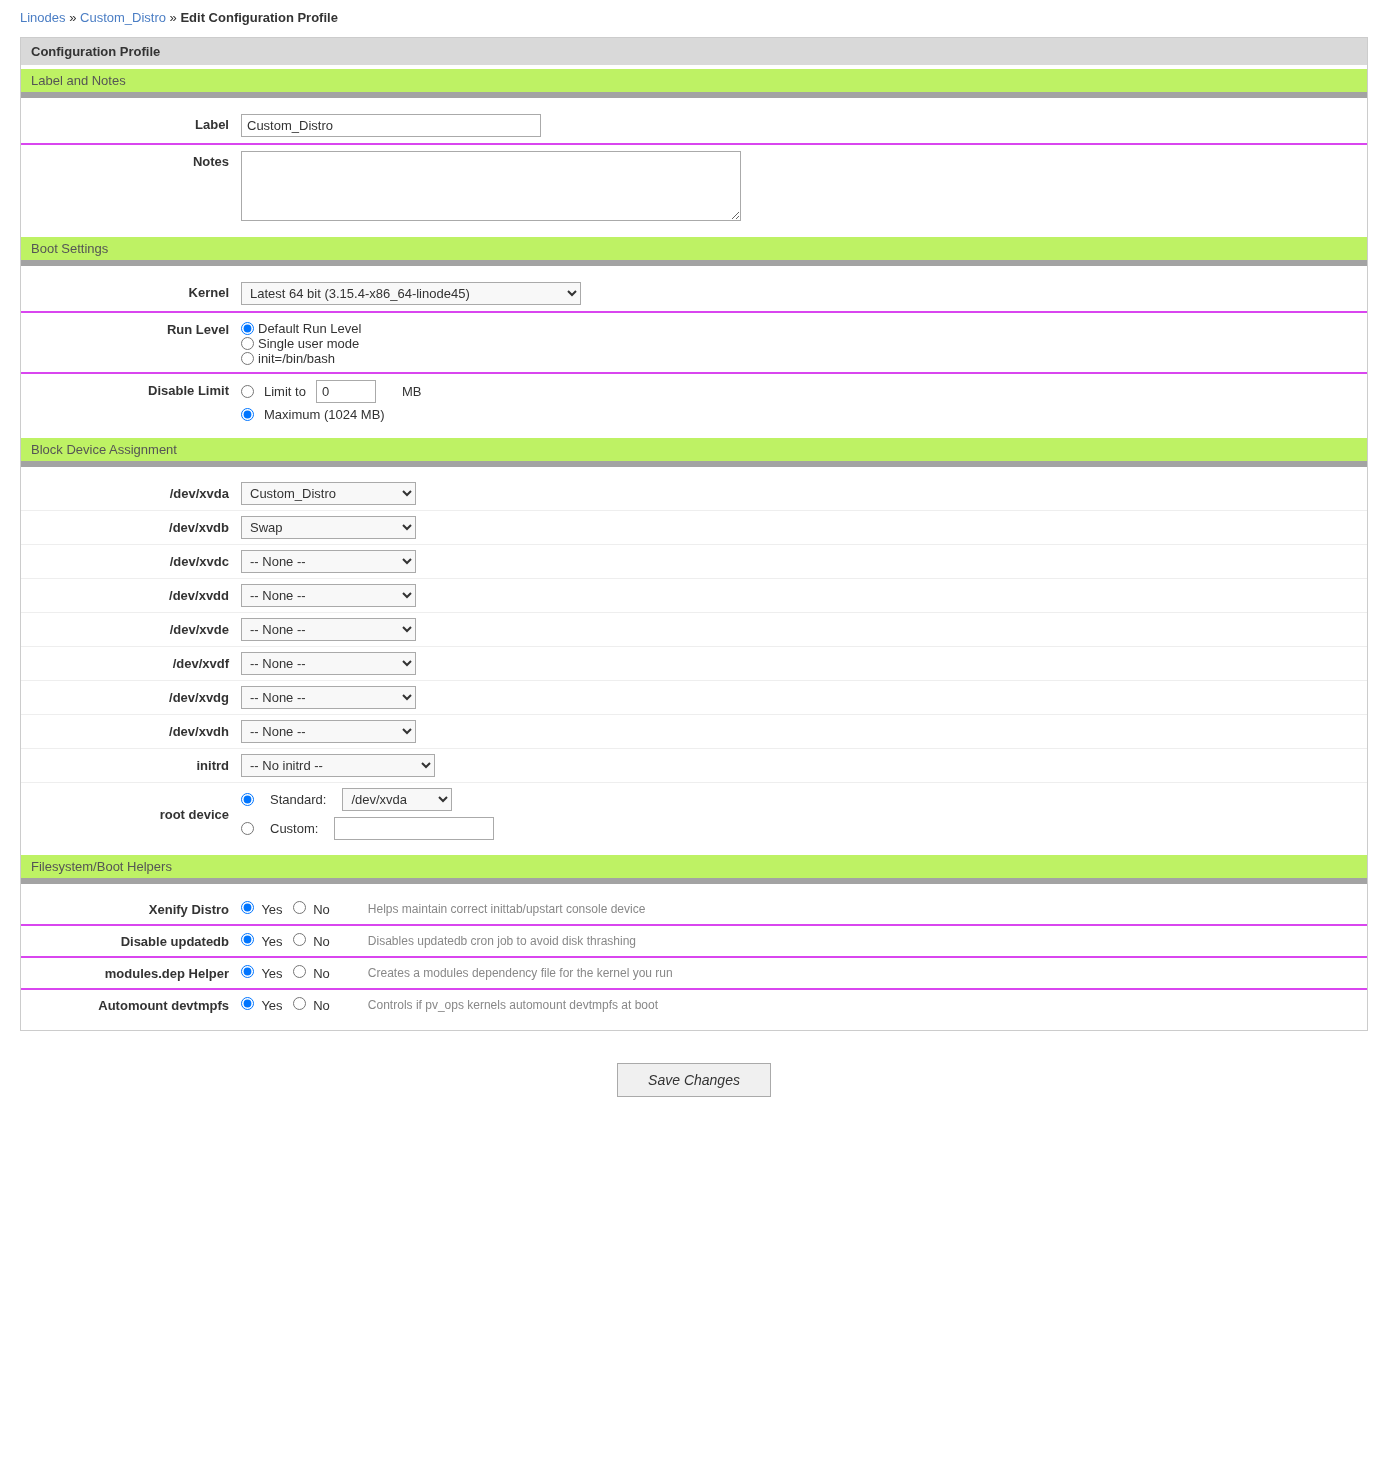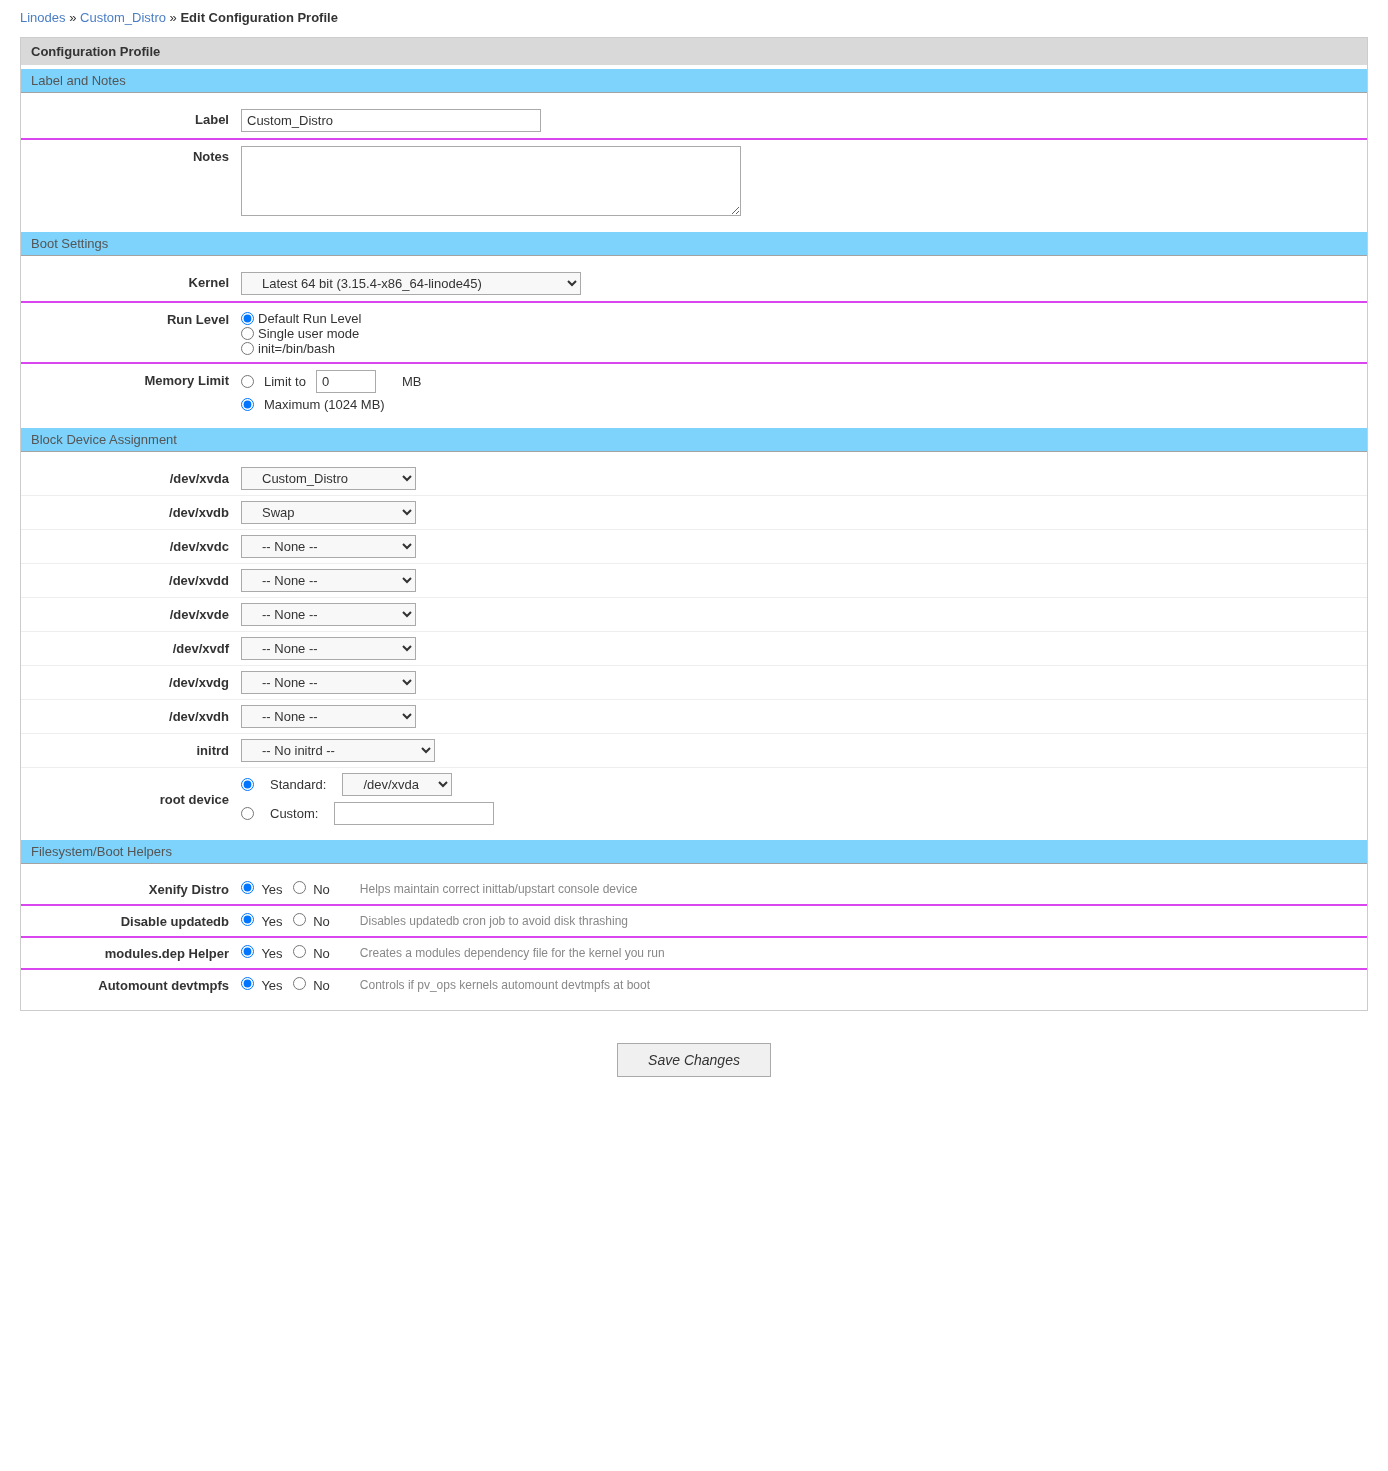--- a/index.html
+++ b/index.html
@@ -22,25 +22,25 @@
     }
 
     .section-header {
       background: #d9d9d9;
       padding: 6px 10px;
       font-weight: bold;
       font-size: 13px;
       margin-bottom: 4px;
     }
     .subsection-header {
-      background: #7dd3fc;
+      background: #bef264;
       padding: 4px 10px;
       font-size: 13px;
       color: #555;
-      border-bottom: 1px solid #a3a3a3;
+      border-bottom: 6px solid #a3a3a3;
     }
 
     .form-section {
       border: 1px solid #ccc;
       margin-bottom: 12px;
     }
     .form-body {
       padding: 10px 0;
     }
     .form-row {
@@ -76,21 +76,21 @@
     textarea {
       border: 1px solid #aaa;
       padding: 4px;
       font-size: 13px;
       resize: both;
       color: #333;
     }
     select {
       border: 1px solid #aaa;
       background: #f8f8f8;
-      padding: 2px 16px;
+      padding: 2px 4px;
       font-size: 13px;
       color: #333;
       cursor: pointer;
     }
     input[type="radio"] {
       margin-right: 4px;
       cursor: pointer;
     }
 
     .radio-group { display: flex; flex-direction: column; gap: 0; padding-top: 2px; }
@@ -129,21 +129,21 @@
     }
     .fs-control {
       display: flex;
       align-items: center;
       gap: 10px;
       flex: 1;
     }
     .fs-desc {
       color: #888;
       font-size: 12px;
-      margin-left: 20px;
+      margin-left: 28px;
     }
 
     .memory-row {
       display: flex;
       flex-direction: column;
       gap: 4px;
     }
     .memory-option {
       display: flex;
       align-items: center;
@@ -239,21 +239,21 @@
           </label>
           <label class="radio-option">
             <input type="radio" name="run_level" style="">
             <span>init=/bin/bash</span>
           </label>
         </div>
       </div>
     </div>
 
     <div class="form-row">
-      <div class="form-label">Memory Limit</div>
+      <div class="form-label">Disable Limit</div>
       <div class="form-control">
         <div class="memory-row">
           <div class="memory-option">
             <input type="radio" name="memory_limit" style="">
             <span>Limit to</span>
             <input type="text" value="0" style="width: 60px; margin-left: 4px;">
             <span style="margin-left:20px;">MB</span>
           </div>
           <div class="memory-option">
             <input type="radio" name="memory_limit" checked="" style="">

